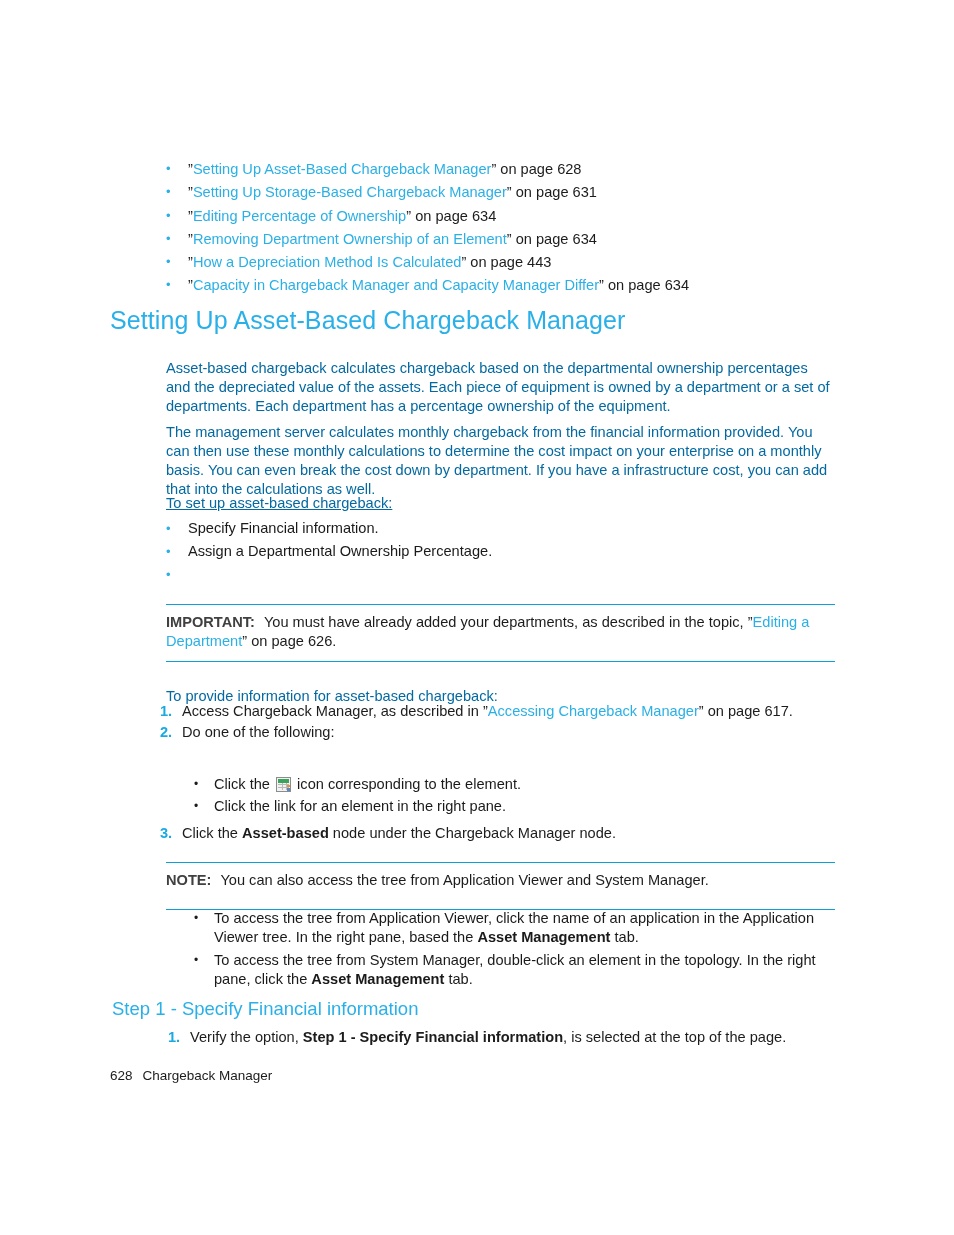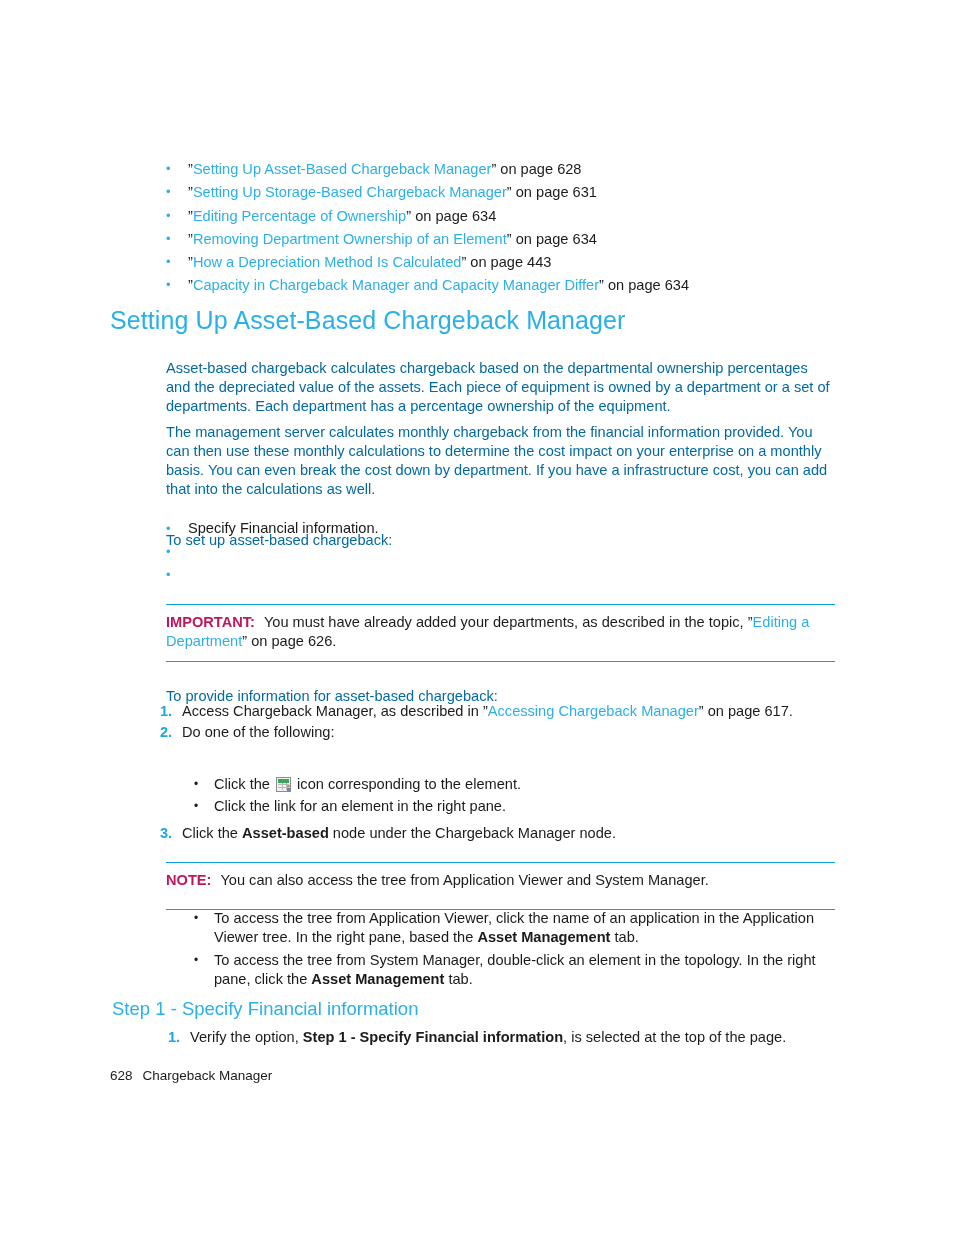--- a/index.html
+++ b/index.html
@@ -72,21 +72,21 @@
   .para {
     position: absolute;
     left: 166px;
     width: 665px;
     font-size: 14.6px;
     line-height: 19.3px;
     color: #0369a1;
   }
   #para-1 { top: 344px; }
   #para-2 { top: 408px; }
-  #para-3 { top: 516px; width: 500px; }
+  #para-3 { top: 479px; width: 500px; text-decoration: underline; }
   #para-4 { top: 672px; width: 500px; }
 
   
   .simple-list {
     position: absolute;
     left: 166px;
     top: 519px;
     width: 600px;
   }
   .simple-item {
@@ -114,21 +114,21 @@
     box-sizing: border-box;
   }
   #admon-important { top: 604px; padding: 8px 0 9px 0; }
   #admon-note { top: 862px; padding: 8px 0 19px 0; }
   .admon-body {
     font-size: 14.6px;
     line-height: 19.3px;
     color: #1c1c1c;
   }
   .admon-label {
-    color: #be185d;
+    color: #404040;
     font-weight: bold;
     margin-right: 9px;
   }
 
   
   .num-list {
     position: absolute;
     left: 160px;
     width: 680px;
   }
@@ -316,20 +316,21 @@
   <p class="para" id="para-2">The management server calculates monthly chargeback from the financial information provided. You can then use these monthly calculations to determine the cost impact on your enterprise on a monthly basis. You can even break the cost down by department. If you have a infrastructure cost, you can add that into the calculations as well.</p>
   <p class="para" id="para-3">To set up asset-based chargeback:</p>
 
   <div class="simple-list">
     <div class="simple-item">
       <span class="simple-bullet">•</span>
       <span>Specify Financial information.</span>
     </div>
     <div class="simple-item">
       <span class="simple-bullet">•</span>
+      <span>Assign a Departmental Ownership Percentage.</span>
     </div>
     <div class="simple-item">
       <span class="simple-bullet">•</span>
     </div>
   </div>
 
   <div class="admon" id="admon-important">
     <div class="admon-body"><span class="admon-label">IMPORTANT:</span><span>You must have already added your departments, as described in the topic, ”</span><span class="link">Editing a Department</span><span>” on page 626.</span></div>
   </div>
 

